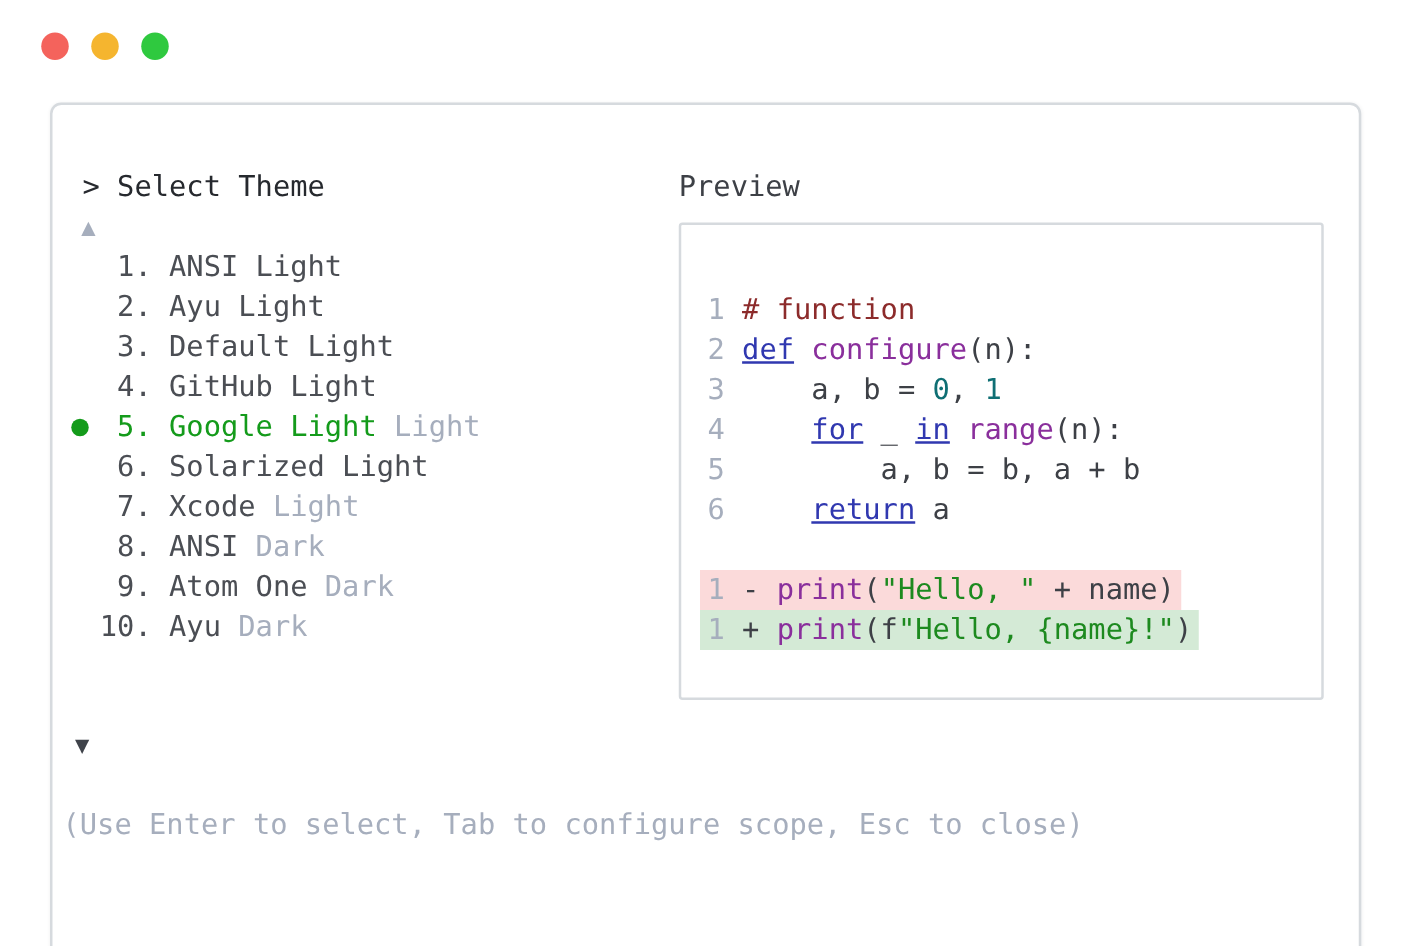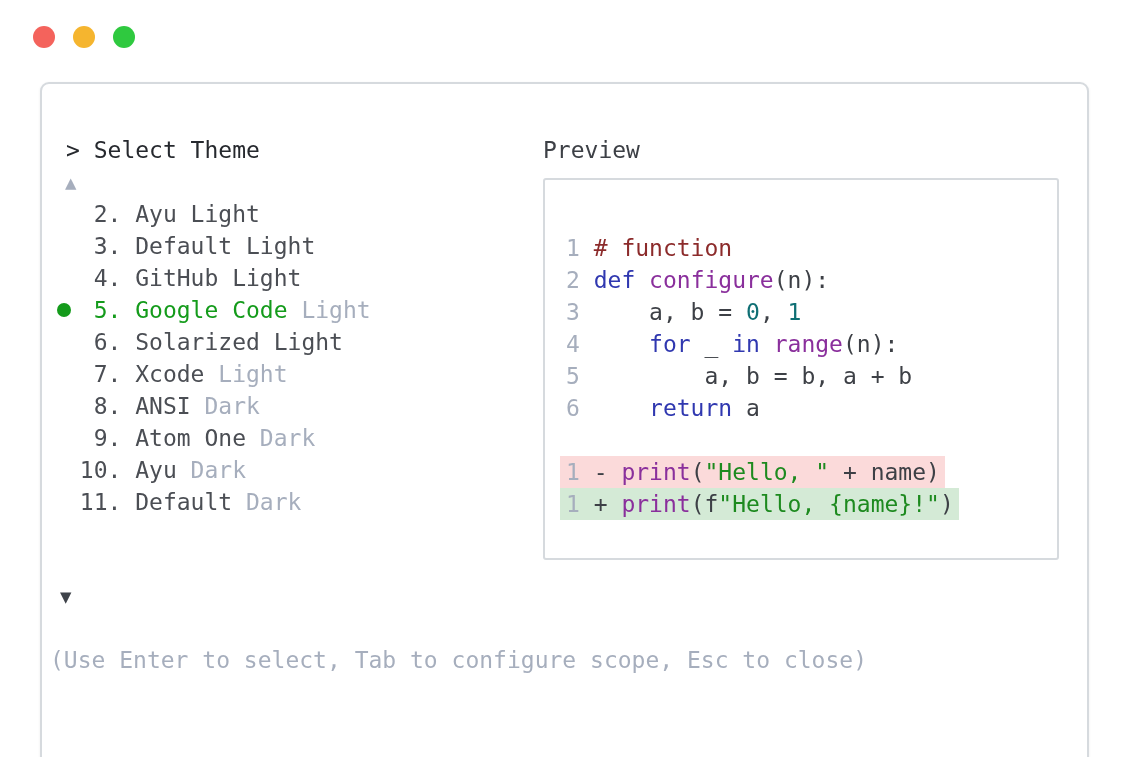--- a/index.html
+++ b/index.html
@@ -66,21 +66,21 @@
   .preview-box{
     position:absolute;left:501px;top:94px;width:516px;height:382px;
     border:2px solid var(--panel-border);border-radius:3px;background:#fff;
   }
   .code-block{position:absolute;left:21px;top:52px;}
   .code-row{height:32px;line-height:32px;white-space:pre;color:var(--code-plain);}
   .lnum{display:inline-block;width:1ch;text-align:right;color:var(--line-number);}
   .code-text{margin-left:1ch;}
   .tok-plain{color:var(--code-plain);}
   .tok-comment{color:var(--code-comment);}
-  .tok-keyword{color:var(--code-keyword);}
+  .tok-keyword{color:var(--code-keyword);text-decoration:underline;}
   .tok-title{color:var(--code-title);}
   .tok-string{color:var(--code-string);}
   .tok-number{color:var(--code-number);}
   .diff-bg{display:inline-block;height:32px;margin-left:-6px;padding:0 5px 0 6px;}
   .diff-bg.removed{background:var(--diff-removed-bg);}
   .diff-bg.added{background:var(--diff-added-bg);}
 </style>
 </head>
 <body>
 
@@ -90,30 +90,30 @@
   <span class="dot dot-green"></span>
 </div>
 
 <div class="panel">
 
   <div class="row prompt-row">&gt; Select Theme</div>
 
   <div class="row scroll-up">▲</div>
 
   <div class="theme-list">
+    <div class="list-row"><span class="item-num">1.</span><span class="item-name">ANSI</span><span class="item-variant">Light</span></div>
     <div class="list-row"><span class="item-num">2.</span><span class="item-name">Ayu</span><span class="item-variant">Light</span></div>
     <div class="list-row"><span class="item-num">3.</span><span class="item-name">Default</span><span class="item-variant">Light</span></div>
     <div class="list-row"><span class="item-num">4.</span><span class="item-name">GitHub</span><span class="item-variant">Light</span></div>
-    <div class="list-row selected"><span class="bullet"></span><span class="item-num">5.</span><span class="item-name">Google Code</span><span class="item-variant dim">Light</span></div>
+    <div class="list-row selected"><span class="bullet"></span><span class="item-num">5.</span><span class="item-name">Google Light</span><span class="item-variant dim">Light</span></div>
     <div class="list-row"><span class="item-num">6.</span><span class="item-name">Solarized</span><span class="item-variant">Light</span></div>
     <div class="list-row"><span class="item-num">7.</span><span class="item-name">Xcode</span><span class="item-variant dim">Light</span></div>
     <div class="list-row"><span class="item-num">8.</span><span class="item-name">ANSI</span><span class="item-variant dim">Dark</span></div>
     <div class="list-row"><span class="item-num">9.</span><span class="item-name">Atom One</span><span class="item-variant dim">Dark</span></div>
     <div class="list-row"><span class="item-num">10.</span><span class="item-name">Ayu</span><span class="item-variant dim">Dark</span></div>
-    <div class="list-row"><span class="item-num">11.</span><span class="item-name">Default</span><span class="item-variant dim">Dark</span></div>
   </div>
 
   <div class="row scroll-down">▼</div>
 
   <div class="row help-row">(Use Enter to select, Tab to configure scope, Esc to close)</div>
 
   <div class="row preview-label">Preview</div>
 
   <div class="preview-box">
     <div class="code-block">

